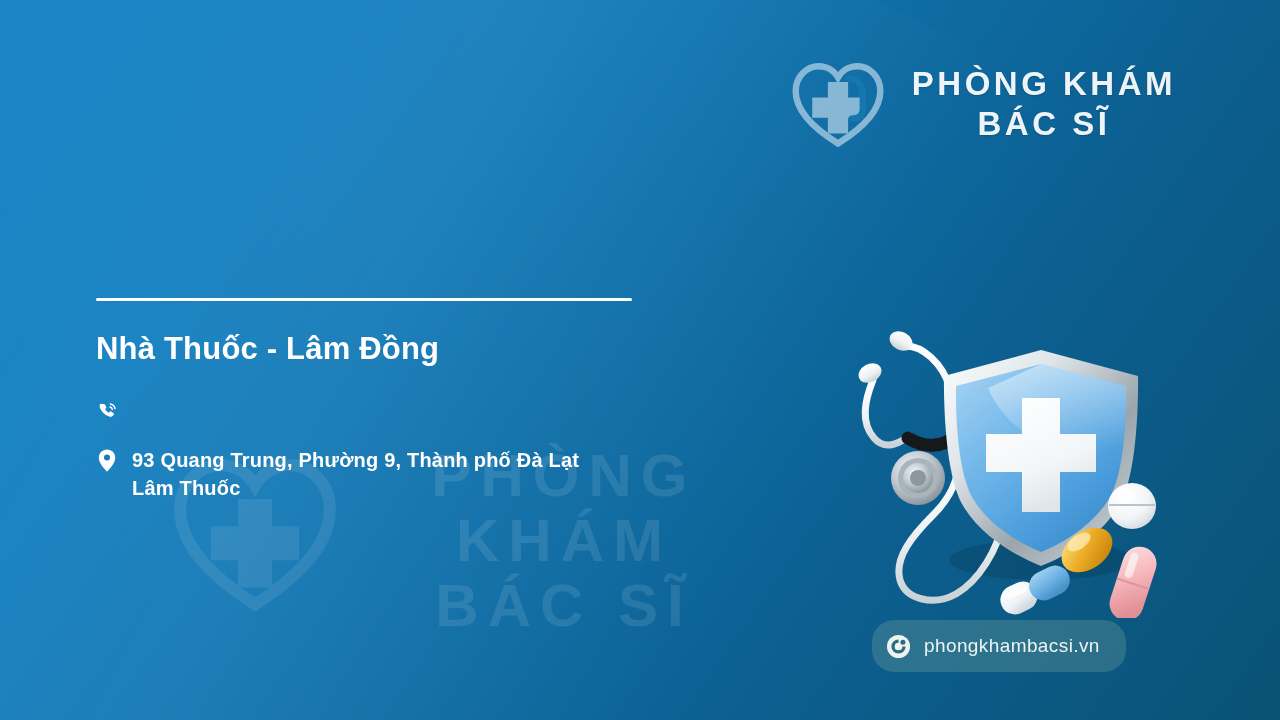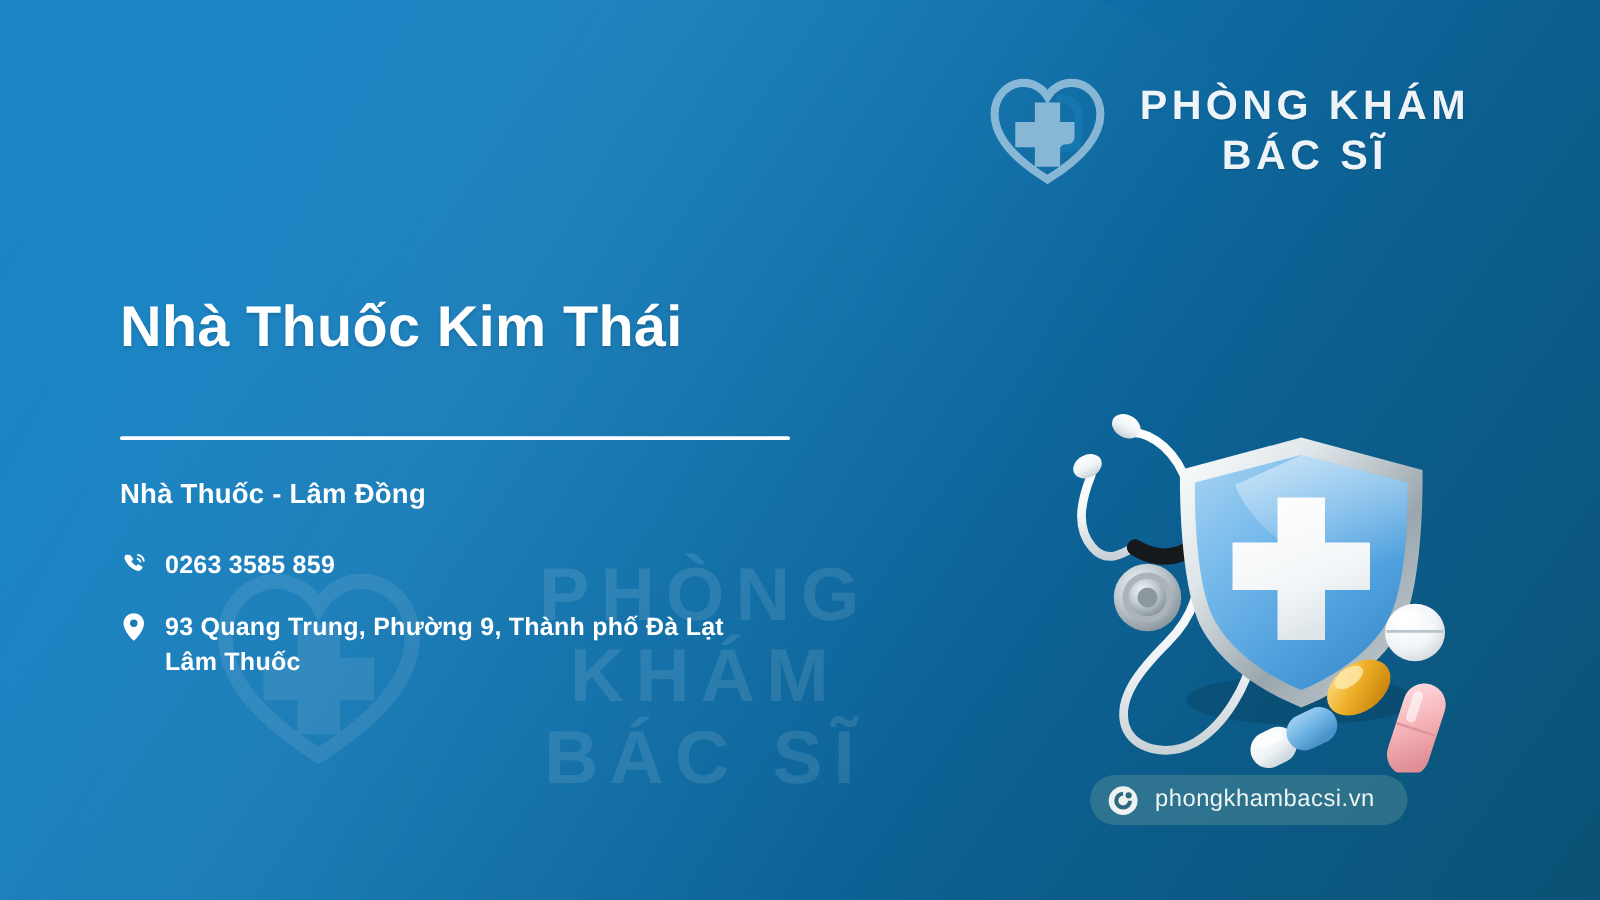--- a/index.html
+++ b/index.html
@@ -108,21 +108,21 @@
     text-shadow: 0 1px 3px rgba(0,0,0,0.16);
   }
   .divider {
     width: 536px;
     height: 3px;
     background: #ffffff;
     margin: 62px 0 30px 0;
     border-radius: 2px;
   }
   .subtitle {
-    font-size: 22px;
+    font-size: 31px;
     font-weight: bold;
     color: #ffffff;
     margin: 0 0 30px 0;
     letter-spacing: 0.2px;
   }
   .contact-row {
     display: flex;
     align-items: flex-start;
     gap: 14px;
     margin-bottom: 22px;
@@ -143,21 +143,21 @@
     line-height: 1.42;
     letter-spacing: 0.2px;
   }
   .contact-text .addr2 { display: block; }
 
   
   .site-badge {
     position: absolute;
     left: 872px;
     top: 620px;
-    height: 40px;
+    height: 52px;
     padding: 0 26px 0 14px;
     display: flex;
     align-items: center;
     gap: 13px;
     border-radius: 22px;
     background: rgba(170, 200, 170, 0.22);
   }
   .site-badge .globe { flex: none; width: 25px; height: 25px; }
   .site-url {
     color: #eef4f2;
@@ -200,35 +200,33 @@
       <path d="M66 22 q16 2 16 18 l0 16 q0 10 -12 10" fill="none" stroke="#1a7ab5" stroke-width="7" stroke-linecap="round"></path>
     </svg>
     <div class="brand-text">
       <div class="brand-l1">PHÒNG KHÁM</div>
       <div class="brand-l2">BÁC SĨ</div>
     </div>
   </div>
 
   <div class="info">
 
-    <h1 class="title">Nhà Thuốc Kim Thái</h1>
 
     <div class="divider"></div>
 
     <div class="subtitle">Nhà Thuốc - Lâm Đồng</div>
 
     <div class="contact-row">
       <span class="contact-icon">
         <svg width="21" height="21" viewBox="0 0 24 24">
           <path d="M4.2 3.2 C3 4.3 2.6 6 3.3 7.6 c1.9 4.6 6 8.5 10.7 10.1 1.7 .6 3.4 .1 4.4-1.2 l.9-1.2 c.3-.5 .2-1.1-.3-1.4 l-3-1.9 c-.5-.3-1.1-.1-1.4 .3 l-.8 1.1 c-1.9-.9-3.6-2.5-4.6-4.4 l1.1-.8 c.5-.3 .6-.9 .3-1.4 L8.7 3.8 c-.3-.5-.9-.6-1.4-.3 z" fill="#ffffff"></path>
           <path d="M15.3 3.4 a6.6 6.6 0 0 1 5.3 5.3" fill="none" stroke="#ffffff" stroke-width="1.7" stroke-linecap="round"></path>
           <path d="M14.9 6.9 a3.4 3.4 0 0 1 2.6 2.6" fill="none" stroke="#ffffff" stroke-width="1.7" stroke-linecap="round"></path>
         </svg>
       </span>
-      <span class="contact-text">0263 3585 859</span>
     </div>
 
     <div class="contact-row">
       <span class="contact-icon">
         <svg width="18" height="23" viewBox="0 0 18 23">
           <path d="M9 0.6 C4.4 .6 .8 4.2 .8 8.7 c0 5.8 7 13 8.2 13.8 1.2-.8 8.2-8 8.2-13.8 C17.2 4.2 13.6 .6 9 .6 z" fill="#ffffff"></path>
           <circle cx="9" cy="8.6" r="3" fill="#1a7ab5"></circle>
         </svg>
       </span>
       <span class="contact-text">

